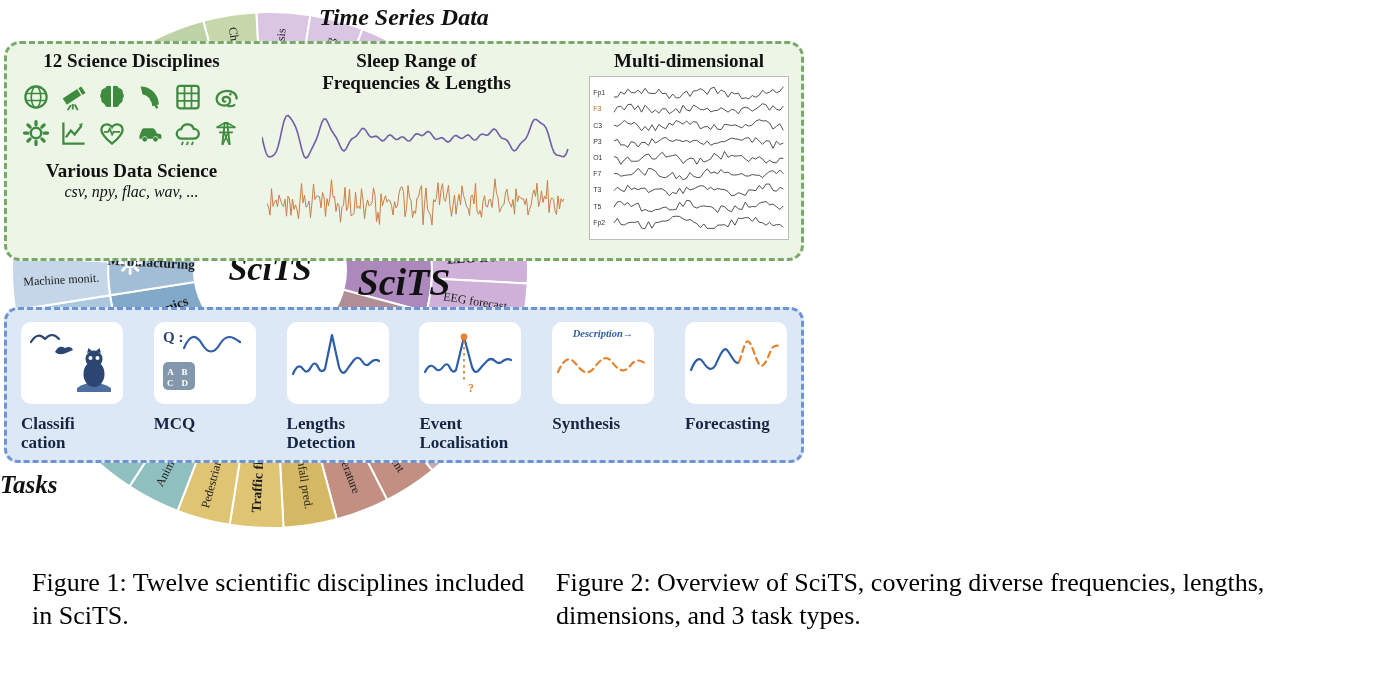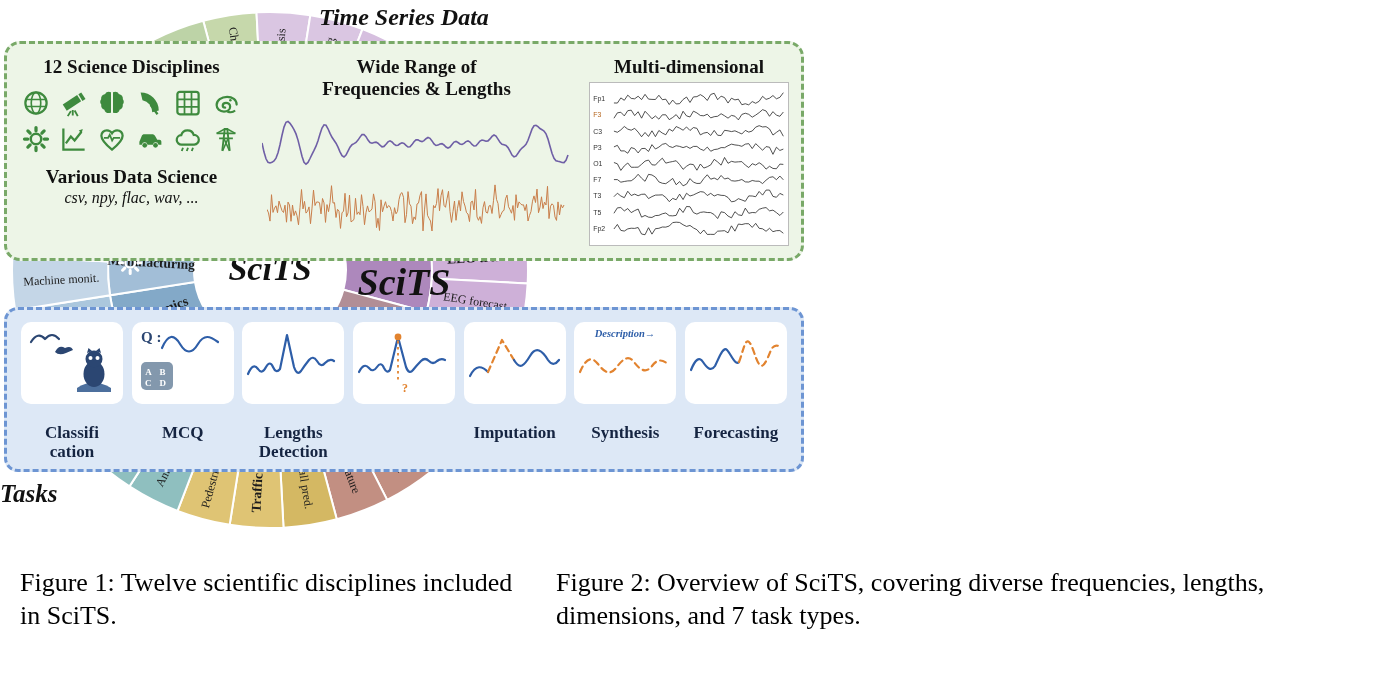--- a/index.html
+++ b/index.html
@@ -1,43 +1,43 @@
 <!DOCTYPE html>
 <html style="--green-border: #79a968; --green-fill: #edf5e7; --blue-border: #6d95d3; --blue-fill: #dde8f6; --wave-blue: #2e5ea8; --wave-orange: #e2832f; --purple-wave: #6f5fa6; --orange-noise: #c97e4a; --task-text: #152441; --icon-green: #3e8a3e;"><head>
 <meta charset="utf-8">
 <style>
   *{margin:0;padding:0;box-sizing:border-box}
   html,body{width:1396px;height:686px;background:#fff;overflow:hidden}
   body{font-family:"Liberation Serif",serif;color:#111;position:relative}
   #fig1{position:absolute;left:0;top:22}
   #fig2{position:absolute;left:556;top:26;width:806}
   .f2-title{text-align:center;font-size:24px;font-weight:bold;font-style:italic;margin:4px 16px 10px}
-  .green-box{display:flex;gap:10px;margin:0 4px;padding:12px 12px;height:220px;
+  .green-box{display:flex;gap:10px;margin:0 4px;padding:6px 12px;height:220px;
              background:var(--green-fill,#edf5e7);border:3px dashed var(--green-border,#79a968);border-radius:16px}
   .col{text-align:center}
   .col1{width:225px}
   .col2{width:325px}
   .col3{flex:1}
   .gb-head{font-size:19px;font-weight:bold;line-height:1.15}
   #icon-grid{display:grid;grid-template-columns:repeat(6,32px);justify-content:center;gap:6px;margin:10px 0 12px;color:var(--icon-green,#3e8a3e)}
   #icon-grid svg{width:30px;height:30px;display:block}
   .formats{font-style:italic;font-size:16px;margin-top:1px}
   #purple-wave{display:block;margin:6px auto 2px}
   #orange-noise{display:block;margin:0 auto}
   #eeg{display:block;margin:4px auto 0;background:#fff;border:1px solid #bbb}
   .f2-scits{text-align:center;font-size:38px;font-weight:bold;font-style:italic;line-height:1.05;margin:2px 0 4px}
   .blue-box{margin:0 4px;padding:12px 14px 8px;background:var(--blue-fill,#dde8f6);
             border:3px dashed var(--blue-border,#6d95d3);border-radius:14px}
   #task-row{display:flex;justify-content:space-between}
   .task-card{width:102px}
   .task-vis{background:#fff;border-radius:10px;height:82px;overflow:hidden}
-  .task-label{font-size:17px;font-weight:bold;color:var(--task-text,#152441);text-align:center;line-height:1.12;margin-top:19px;min-height:38px}
+  .task-label{font-size:17px;font-weight:bold;color:var(--task-text,#152441);line-height:1.12;margin-top:10px;min-height:38px}
   .f2-tasks{text-align:left;font-size:25px;font-style:italic;font-weight:bold;margin-top:8px}
   .caption{position:absolute;font-size:26px;line-height:1.27;color:#000}
-  #cap1{left:20px;top:566px;width:515px}
+  #cap1{left:32px;top:566px;width:515px}
   #cap2{left:556px;top:566px;width:812px}
 </style>
 </head>
 <body>
 
 <div id="page">
 
   <div id="fig1">
     <svg id="sunburst" width="540" height="540" viewBox="0 0 540 540">
         <path d="M228.07131469339163 113.52001614117094 A162 162 0 0 1 261.5215750886431 108.22201536975905 L266.0224673255363 194.1041553586524 A76 76 0 0 0 250.32975257220843 196.58963720203081 Z" fill="#97b97f" stroke="#fff" stroke-width="2"></path>
@@ -251,21 +251,21 @@
               <path d="M9 21.5 11 4h2l2 17.5" fill="none" stroke="currentColor" stroke-width="1.5"></path>
               <path d="M4.5 7.5h15M6.5 11.5h11" stroke="currentColor" stroke-width="1.5" fill="none"></path>
               <path d="M11 4 4.5 7.5M13 4l6.5 3.5M10.3 11.5l4.5 10M13.7 11.5l-4.5 10" stroke="currentColor" stroke-width="1.2" fill="none"></path>
             </svg>
           </div>
         <div class="gb-head">Various Data Science</div>
         <div class="formats">csv, npy, flac, wav, ...</div>
       </div>
       <div class="col col2">
         <div class="gb-head">
-          <span>Wide Range of</span><br>
+          <span>Sleep Range of</span><br>
           <span>Frequencies &amp; Lengths</span>
         </div>
         <svg id="purple-wave" width="310" height="74" viewBox="0 0 310 74">
             <path d="M0.0 37.0 L2.0 46.1 L4.0 52.8 L6.0 56.3 L8.0 57.0 L10.0 56.3 L12.0 54.9 L14.0 52.1 L16.0 46.8 L18.0 38.7 L20.0 29.3 L22.0 21.1 L24.0 16.3 L26.0 15.4 L28.0 17.3 L30.0 20.2 L32.0 23.6 L34.0 27.9 L36.0 34.1 L38.0 42.1 L40.0 50.3 L42.0 56.2 L44.0 58.2 L46.0 56.4 L48.0 52.5 L50.0 48.3 L52.0 44.4 L54.0 40.2 L56.0 34.7 L58.0 28.1 L60.0 22.1 L62.0 18.8 L64.0 19.3 L66.0 22.8 L68.0 27.4 L70.0 31.3 L72.0 34.3 L74.0 37.2 L76.0 41.1 L78.0 45.8 L80.0 49.7 L82.0 51.0 L84.0 49.1 L86.0 45.1 L88.0 41.2 L90.0 38.7 L92.0 37.6 L94.0 36.4 L96.0 34.1 L98.0 31.1 L100.0 28.6 L102.0 28.5 L104.0 30.7 L106.0 34.1 L108.0 36.6 L110.0 37.2 L112.0 36.5 L114.0 36.1 L116.0 37.2 L118.0 39.2 L120.0 40.8 L122.0 40.4 L124.0 38.3 L126.0 35.9 L128.0 34.9 L130.0 36.0 L132.0 38.1 L134.0 39.5 L136.0 39.2 L138.0 37.8 L140.0 36.8 L142.0 37.4 L144.0 39.4 L146.0 41.0 L148.0 40.8 L150.0 38.6 L152.0 35.7 L154.0 33.9 L156.0 33.9 L158.0 35.1 L160.0 35.6 L162.0 34.6 L164.0 32.7 L166.0 31.5 L168.0 32.3 L170.0 34.9 L172.0 37.9 L174.0 39.5 L176.0 39.1 L178.0 38.0 L180.0 37.7 L182.0 39.0 L184.0 41.0 L186.0 42.0 L188.0 41.1 L190.0 38.5 L192.0 36.1 L194.0 35.4 L196.0 36.5 L198.0 38.0 L200.0 38.5 L202.0 37.4 L204.0 35.6 L206.0 34.9 L208.0 36.1 L210.0 38.4 L212.0 40.0 L214.0 39.7 L216.0 37.5 L218.0 35.1 L220.0 34.0 L222.0 34.4 L224.0 35.2 L226.0 34.9 L228.0 32.9 L230.0 30.4 L232.0 29.0 L234.0 30.1 L236.0 33.1 L238.0 36.2 L240.0 38.2 L242.0 38.8 L244.0 39.5 L246.0 41.6 L248.0 45.2 L250.0 49.0 L252.0 50.9 L254.0 50.1 L256.0 47.3 L258.0 44.2 L260.0 42.0 L262.0 40.5 L264.0 38.4 L266.0 34.3 L268.0 28.7 L270.0 23.2 L272.0 19.8 L274.0 19.3 L276.0 20.7 L278.0 22.5 L280.0 23.7 L282.0 25.0 L284.0 27.8 L286.0 33.1 L288.0 40.2 L290.0 47.3 L292.0 52.3 L294.0 54.7 L296.0 55.3 L298.0 55.8 L300.0 56.5 L302.0 56.6 L304.0 54.3 L306.0 49.0" fill="none" stroke="#6f5fa6" stroke-width="1.6"></path>
           </svg>
         <svg id="orange-noise" width="300" height="54" viewBox="0 0 300 54">
             <path d="M0.0 27.4 L1.5 30.9 L3.0 39.1 L4.5 12.7 L6.0 30.4 L7.5 26.1 L9.0 23.8 L10.5 30.7 L12.0 19.1 L13.5 24.1 L15.0 28.6 L16.5 30.5 L18.0 23.2 L19.5 40.2 L21.0 20.1 L22.5 23.0 L24.0 39.3 L25.5 23.0 L27.0 33.6 L28.5 28.9 L30.0 33.7 L31.5 42.8 L33.0 25.3 L34.5 7.5 L36.0 26.9 L37.5 19.4 L39.0 31.1 L40.5 29.3 L42.0 24.9 L43.5 41.7 L45.0 26.1 L46.5 8.1 L48.0 23.5 L49.5 20.0 L51.0 20.0 L52.5 20.7 L54.0 31.9 L55.5 16.5 L57.0 20.9 L58.5 40.4 L60.0 22.6 L61.5 29.7 L63.0 20.6 L64.5 3.7 L66.0 21.1 L67.5 20.6 L69.0 35.5 L70.5 27.3 L72.0 29.2 L73.5 46.4 L75.0 30.6 L76.5 29.4 L78.0 11.3 L79.5 34.8 L81.0 31.0 L82.5 13.0 L84.0 39.8 L85.5 39.0 L87.0 37.1 L88.5 16.3 L90.0 32.4 L91.5 29.9 L93.0 32.7 L94.5 12.7 L96.0 24.5 L97.5 42.7 L99.0 30.6 L100.5 23.9 L102.0 29.8 L103.5 28.8 L105.0 26.9 L106.5 11.9 L108.0 19.5 L109.5 45.6 L111.0 36.3 L112.5 48.5 L114.0 17.8 L115.5 29.8 L117.0 24.2 L118.5 19.7 L120.0 26.1 L121.5 23.6 L123.0 24.7 L124.5 29.5 L126.0 39.0 L127.5 25.7 L129.0 31.8 L130.5 29.4 L132.0 17.6 L133.5 11.8 L135.0 10.6 L136.5 15.3 L138.0 40.7 L139.5 32.6 L141.0 9.6 L142.5 21.8 L144.0 24.2 L145.5 41.7 L147.0 34.9 L148.5 37.5 L150.0 22.0 L151.5 21.1 L153.0 13.4 L154.5 9.6 L156.0 48.9 L157.5 27.9 L159.0 11.9 L160.5 33.3 L162.0 36.3 L163.5 39.0 L165.0 49.0 L166.5 23.5 L168.0 25.9 L169.5 21.5 L171.0 6.6 L172.5 28.8 L174.0 13.7 L175.5 7.7 L177.0 23.3 L178.5 25.3 L180.0 16.9 L181.5 9.3 L183.0 29.5 L184.5 40.4 L186.0 29.4 L187.5 19.0 L189.0 38.3 L190.5 26.3 L192.0 18.4 L193.5 29.0 L195.0 9.8 L196.5 19.5 L198.0 24.0 L199.5 30.7 L201.0 32.0 L202.5 39.6 L204.0 20.0 L205.5 19.1 L207.0 27.9 L208.5 7.4 L210.0 34.9 L211.5 38.3 L213.0 34.6 L214.5 41.4 L216.0 25.7 L217.5 19.6 L219.0 30.2 L220.5 31.1 L222.0 23.9 L223.5 23.5 L225.0 31.5 L226.5 18.7 L228.0 2.9 L229.5 17.4 L231.0 21.5 L232.5 36.2 L234.0 32.6 L235.5 29.3 L237.0 28.4 L238.5 16.8 L240.0 13.1 L241.5 24.7 L243.0 27.6 L244.5 31.2 L246.0 23.5 L247.5 38.3 L249.0 12.7 L250.5 25.9 L252.0 19.9 L253.5 21.7 L255.0 23.0 L256.5 22.8 L258.0 28.6 L259.5 22.4 L261.0 39.0 L262.5 33.4 L264.0 29.5 L265.5 19.2 L267.0 13.9 L268.5 20.5 L270.0 7.1 L271.5 30.7 L273.0 25.1 L274.5 14.8 L276.0 26.6 L277.5 20.1 L279.0 23.0 L280.5 4.3 L282.0 36.6 L283.5 24.2 L285.0 21.8 L286.5 23.4 L288.0 34.9 L289.5 38.4 L291.0 19.9 L292.5 33.0 L294.0 22.7 L295.5 25.9 L297.0 23.0" fill="none" stroke="#c97e4a" stroke-width="1"></path>
           </svg>
       </div>
       <div class="col col3">
@@ -334,29 +334,23 @@
               <div>Detection</div>
             </div>
           </div>
           <div class="task-card">
             <div class="task-vis"><svg viewBox="0 0 102 82" width="102" height="82">
                 <path d="M6 50 q5-10 10-4 q4 5 8-1 q4-6 7 1 q3 6 6 2 l8-33 l8 30 q3 8 7 3 q4-5 8-9 q4-4 8 0 q4 4 8 0 q4-3 8-1" stroke="#2e5ea8" stroke-width="2.2" fill="none" stroke-linecap="round" stroke-linejoin="round"></path>
                 <path d="M45 19 V58" stroke="#e2832f" stroke-width="1.8" stroke-dasharray="2.5 3.5" fill="none"></path>
                 <circle cx="45" cy="15" r="3.4" fill="#e2832f"></circle>
                 <text x="49" y="70" font-size="12" font-weight="bold" fill="#e2832f">?</text>
               </svg></div>
-          </div>
-          <div class="task-card">
-            <div class="task-vis"><svg viewBox="0 0 102 82" width="102" height="82">
-                <path d="M6 54 C12 42 18 44 24 50" stroke="#2e5ea8" stroke-width="2.2" fill="none" stroke-linecap="round" stroke-linejoin="round"></path>
-                <path d="M24 50 L38 18 L50 38" stroke="#e2832f" stroke-width="2.2" fill="none" stroke-linecap="round" stroke-linejoin="round" stroke-dasharray="6 4.5"></path>
-                <path d="M50 38 C56 48 60 44 66 34 C72 24 78 28 84 38 C88 44 92 42 95 38" stroke="#2e5ea8" stroke-width="2.2" fill="none" stroke-linecap="round" stroke-linejoin="round"></path>
-              </svg></div>
-            <div class="task-label">
-              <div>Imputation</div>
+            <div class="task-label">
+              <div>Event</div>
+              <div>Localisation</div>
             </div>
           </div>
           <div class="task-card">
             <div class="task-vis"><svg viewBox="0 0 102 82" width="102" height="82">
                 <text x="51" y="15" font-size="10.5" font-weight="bold" font-style="italic" fill="#2e5ea8" text-anchor="middle">Description→</text>
                 <path d="M6 50 C12 36 18 34 24 42 C30 50 36 54 42 46 C48 38 54 32 60 40 C66 48 72 52 78 44 C84 36 89 38 94 42" stroke="#e2832f" stroke-width="2.2" fill="none" stroke-linecap="round" stroke-linejoin="round" stroke-dasharray="6 4.5"></path>
               </svg></div>
             <div class="task-label">
               <div>Synthesis</div>
             </div>
@@ -370,14 +364,14 @@
               <div>Forecasting</div>
             </div>
           </div>
         </div>
     </div>
 
     <div class="f2-tasks">Tasks</div>
   </div>
 
   <div class="caption" id="cap1">Figure 1: Twelve scientific disciplines included in SciTS.</div>
-  <div class="caption" id="cap2">Figure 2: Overview of SciTS, covering diverse frequencies, lengths, dimensions, and 7 task types.</div>
+  <div class="caption" id="cap2">Figure 2: Overview of SciTS, covering diverse frequencies, lengths, dimensions, and 3 task types.</div>
 </div>
 
 </body></html>

